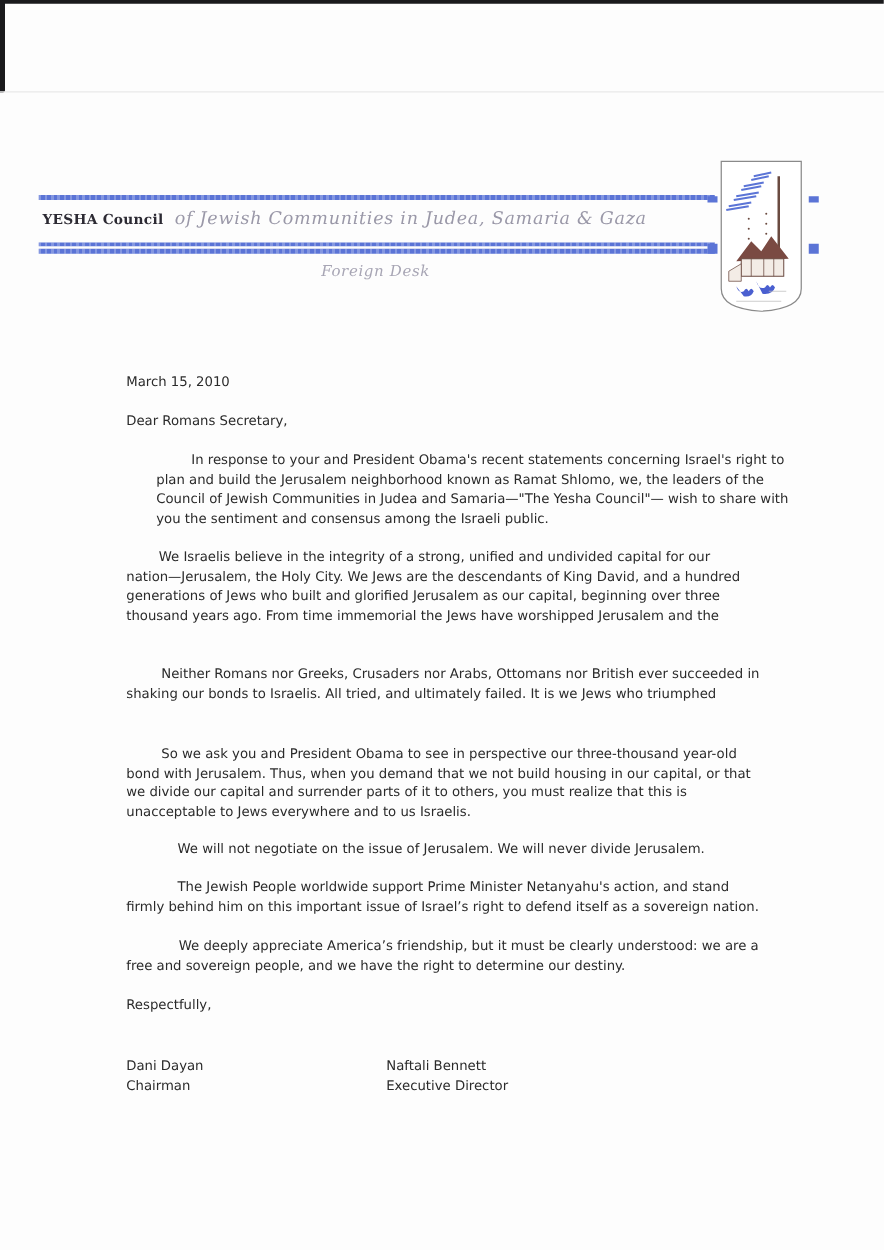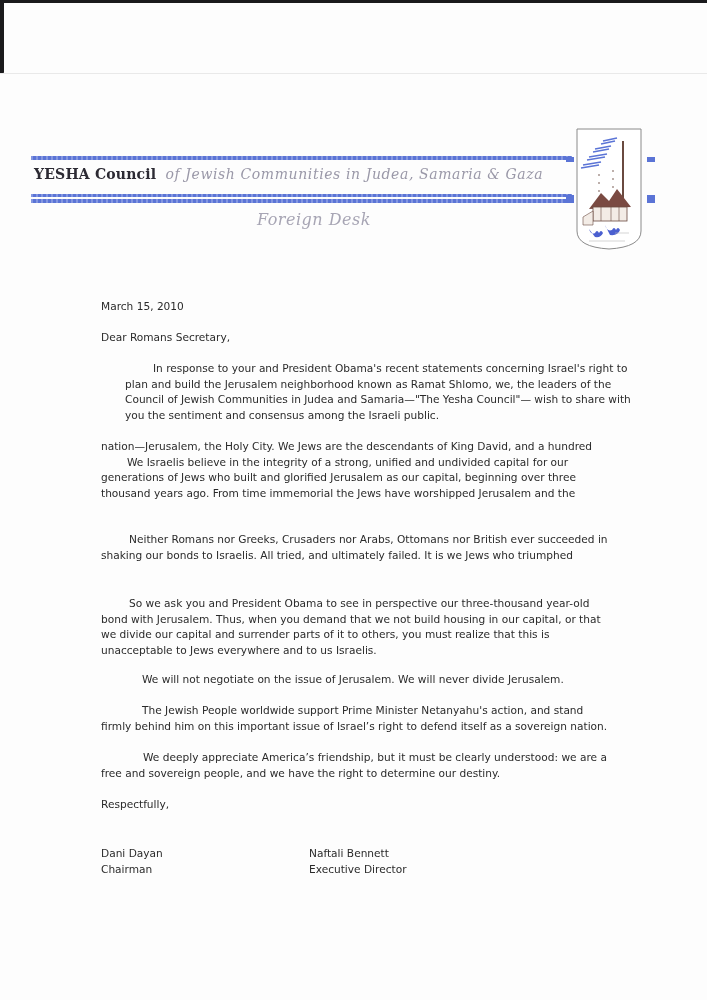--- a/index.html
+++ b/index.html
@@ -29,28 +29,28 @@
     background-image: repeating-linear-gradient(90deg, rgba(255,255,255,0.25) 0 2px, rgba(0,0,0,0) 2px 5px);
   }
   .lh-bar.top { top: 156px; }
   .lh-bar.mid1 { top: 194px; height: 3px; }
   .lh-bar.mid2 { top: 199px; height: 4px; }
   .lh-title {
     position: absolute; left: 34px; top: 164px; white-space: nowrap;
     font-family: "DejaVu Serif", serif;
   }
   .lh-title .strong {
-    font-weight: bold; font-size: 14px; color: #2c2a33; letter-spacing: 0.2px;
+    font-weight: bold; font-size: 11px; color: #2c2a33; letter-spacing: 0.2px;
   }
   .lh-title .sub {
     font-style: italic; font-size: 14px; color: #9a98a8; margin-left: 4px; letter-spacing: 0.6px;
   }
   .lh-desk {
     position: absolute; left: 257px; top: 210px;
-    font-family: "DejaVu Serif", serif; font-style: italic; font-size: 16px;
+    font-family: "DejaVu Serif", serif; font-style: italic; font-size: 12px;
     color: #a7a5b4; letter-spacing: 0.5px;
   }
 
   
   .emblem {
     position: absolute; left: 575px; top: 127px; width: 68px; height: 124px;
   }
   .emblem-tab {
     position: absolute; width: 8px; height: 5px; background: #5b74d6;
   }
@@ -130,22 +130,22 @@
   <p class="txt salutation">Dear Romans Secretary,</p>
 
   <div class="para txt" style="left:101px; top:361px;margin-left:24px;">
     <span class="line" style="padding-left:28px;">In response to your and President Obama's recent statements concerning Israel's right to</span>
     <span class="line">plan and build the Jerusalem neighborhood known as Ramat Shlomo, we, the leaders of the</span>
     <span class="line">Council of Jewish Communities in Judea and Samaria—"The Yesha Council"— wish to share with</span>
     <span class="line">you the sentiment and consensus among the Israeli public.</span>
   </div>
 
   <div class="para txt" style="left:101px; top:439px;">
+    <span class="line" style="padding-left:26px;">We Israelis believe in the integrity of a strong, unified and undivided capital for our</span>
     <span class="line">nation—Jerusalem, the Holy City.  We Jews are the descendants of King David, and a hundred</span>
-    <span class="line" style="padding-left:26px;">We Israelis believe in the integrity of a strong, unified and undivided capital for our</span>
     <span class="line">generations of Jews who built and glorified Jerusalem as our capital, beginning over three</span>
     <span class="line">thousand years ago. From time immemorial the Jews have worshipped Jerusalem and the</span>
   </div>
 
   <div class="para txt" style="left:101px; top:532px;">
     <span class="line" style="padding-left:28px;">Neither Romans nor Greeks, Crusaders nor Arabs, Ottomans nor British ever succeeded in</span>
     <span class="line">shaking our bonds to Israelis.  All tried, and ultimately failed. It is we Jews who triumphed</span>
   </div>
 
   <div class="para txt" style="left:101px; top:596px;">

